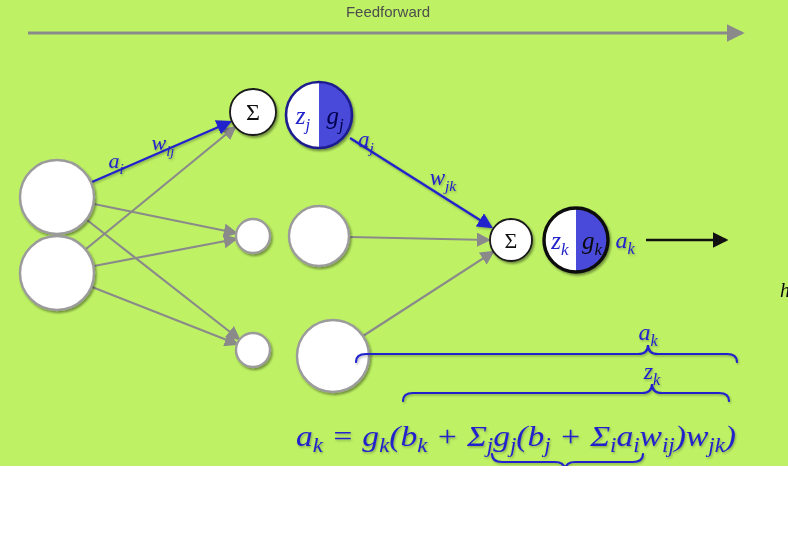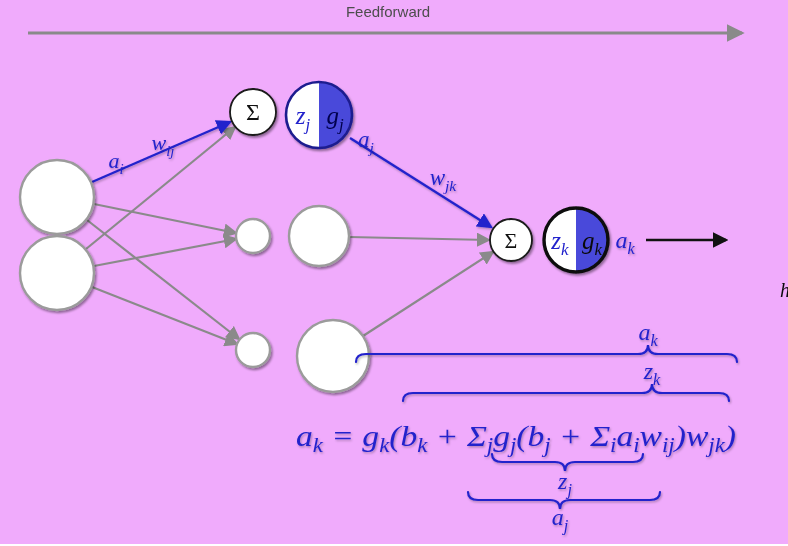--- a/index.html
+++ b/index.html
@@ -1,16 +1,16 @@
 <!DOCTYPE html>
 <html style="--blue: #2323cc; --blue_fill: #4a48da; --gray_arrow: #8a8a8a; --node_stroke: #9b9b9b; --black: #111111;"><head>
 <meta charset="utf-8">
 <style>
   html,body{margin:0;padding:0;background:#ffffff;}
-  .stage{position:relative;width:788px;height:544px;background:#f0abfc;overflow:hidden;
+  .stage{position:relative;width:788px;height:466px;background:#bef264;overflow:hidden;
          font-family:"Liberation Sans","DejaVu Sans",sans-serif;}
   svg{display:block;}
   svg text{font-family:"Liberation Serif","DejaVu Serif",serif;}
   .math{font-style:italic;fill:var(--blue);}
   .math-dark{font-style:italic;fill:#00004d;}
   .math-black{font-style:italic;fill:#0a0a0a;}
   .sum-glyph{font-style:normal;fill:#111111;}
   .sans-label{font-family:"Liberation Sans","DejaVu Sans",sans-serif;fill:#4d4d4d;}
   .edge-gray{stroke:var(--gray_arrow);stroke-width:2.2;fill:none;}
   .edge-blue{stroke:var(--blue);stroke-width:2.4;fill:none;}

